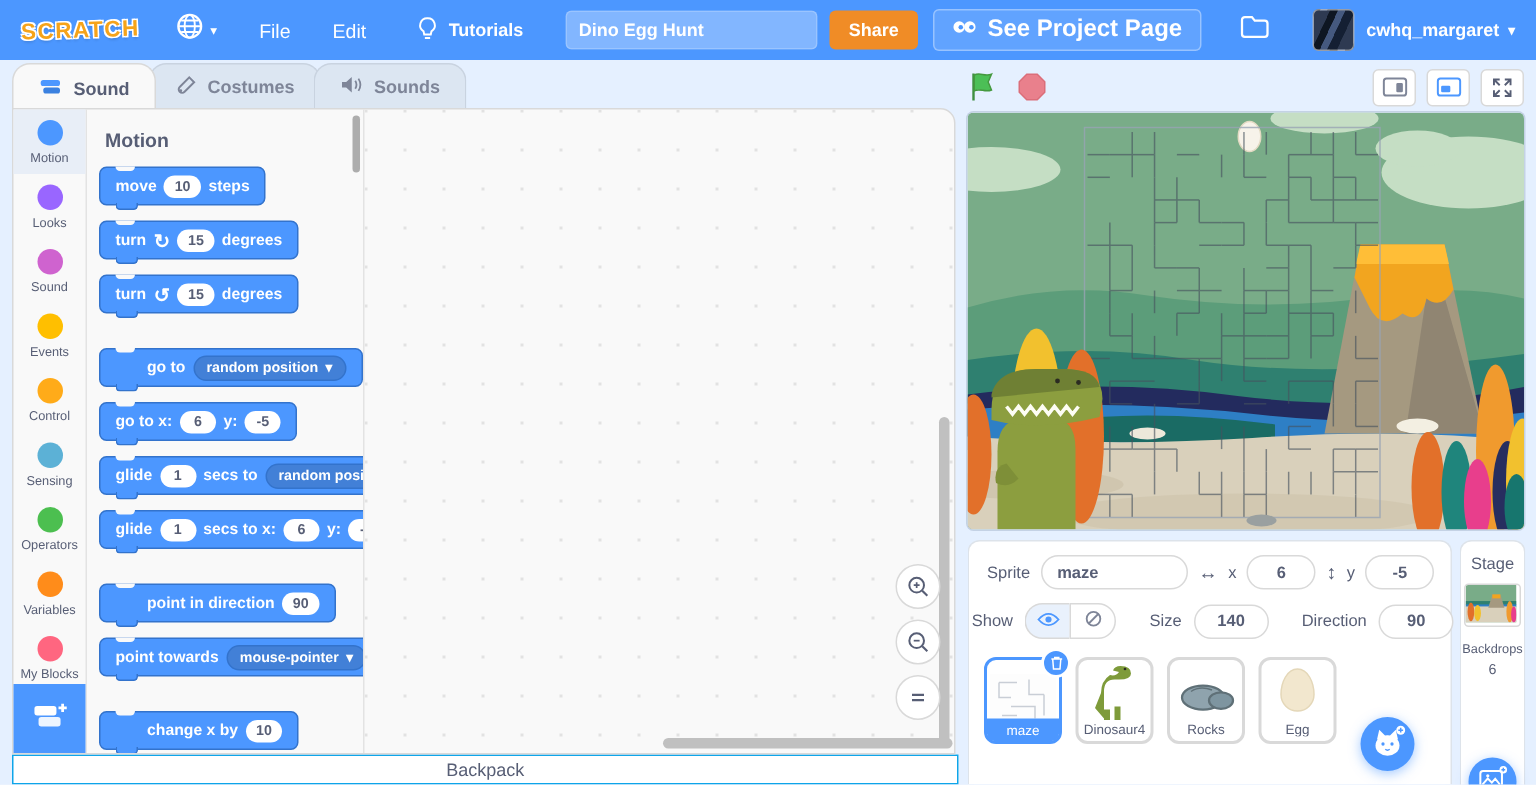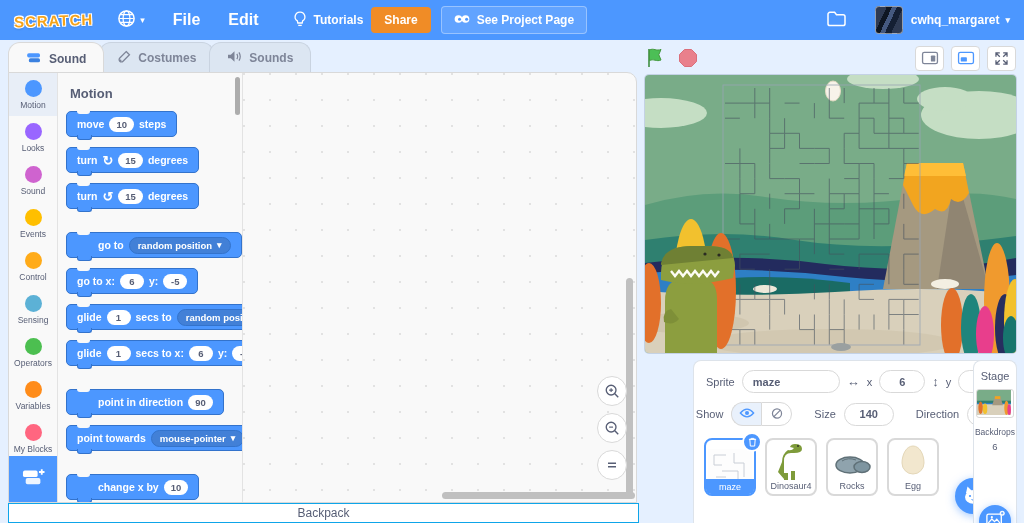--- a/index.html
+++ b/index.html
@@ -5,31 +5,31 @@
   html,body{margin:0;padding:0;width:1024px;height:523px;overflow:hidden;
     font-family:"Liberation Sans",sans-serif;background:#E5F0FF;position:relative;}
   
   .hdr{position:absolute;left:0;top:0;width:1024px;height:40px;background:#4C97FF;
     display:flex;align-items:center;color:#fff;z-index:10;}
   .logo{margin-left:14px;font-size:15px;font-weight:800;letter-spacing:1px;color:#F5A31A;
     transform:rotate(-2deg);
     text-shadow:-1px -1px 0 #fff,1px -1px 0 #fff,-1px 1px 0 #fff,1px 1px 0 #fff,0 2px 2px rgba(0,0,0,.15);}
   .globe-wrap{margin-left:24px;display:flex;align-items:center;gap:4px;cursor:pointer;}
   .caret{font-size:9px;line-height:1;}
-  .menu-item{margin-left:28px;font-size:16px;font-weight:700;cursor:pointer;}
+  .menu-item{margin-left:28px;font-size:13px;font-weight:400;cursor:pointer;}
   .tut{margin-left:34px;display:flex;align-items:center;gap:7px;font-size:12px;font-weight:700;cursor:pointer;}
   .proj-input{margin-left:28px;width:150px;height:24px;background:rgba(255,255,255,.3);
     border:1px solid rgba(255,255,255,.2);border-radius:4px;color:#fff;font-weight:700;
     font-size:12px;padding:0 8px;font-family:"Liberation Sans",sans-serif;}
   .proj-input::placeholder{color:#fff;}
   .share-btn{margin-left:8px;height:26px;background:#F08C26;border:none;border-radius:4px;
     color:#fff;font-weight:700;font-size:12px;padding:0 13px;cursor:pointer;font-family:"Liberation Sans",sans-serif;}
   .seepage-btn{margin-left:10px;height:26px;background:rgba(255,255,255,.12);
     border:1px solid rgba(255,255,255,.35);border-radius:4px;color:#fff;font-weight:700;
-    font-size:12px;display:flex;align-items:center;gap:7px;padding:0 12px;cursor:pointer;font-family:"Liberation Sans",sans-serif;}
+    font-size:16px;display:flex;align-items:center;gap:7px;padding:0 12px;cursor:pointer;font-family:"Liberation Sans",sans-serif;}
   .hspacer{flex:1;}
   .folder-btn{margin-right:28px;cursor:pointer;display:flex;}
   .avatar{width:26px;height:26px;border-radius:4px;border:1px solid rgba(255,255,255,.5);
     background:linear-gradient(115deg,#2E3A52 0 28%,#0E1622 28% 42%,#45597F 42% 55%,#141F33 55% 72%,#2E3A52 72% 100%);}
   .user{margin:0 14px 0 8px;font-size:12px;font-weight:700;display:flex;align-items:center;gap:6px;cursor:pointer;}
   
   .editor{position:absolute;left:8px;top:42px;width:629px;height:461px;}
   .tabs{position:absolute;top:0;left:0;height:31px;display:flex;z-index:2;}
   .tab{height:30px;padding:0 17px;display:flex;align-items:center;gap:7px;font-size:12px;
     font-weight:700;color:#7E8598;background:#DCE6F2;border:1px solid #C9D3E0;border-bottom:none;
@@ -78,21 +78,21 @@
     font-size:12px;color:#575E75;cursor:pointer;}
   
   .stage-ctl{position:absolute;left:645px;top:44px;width:371px;height:28px;display:flex;align-items:center;}
   .flag,.stop{margin-right:11px;cursor:pointer;display:flex;}
   .ctl-btn{width:27px;height:23px;background:#fff;border:1px solid #D9D9D9;border-radius:4px;
     display:flex;align-items:center;justify-content:center;margin-left:7px;cursor:pointer;}
   .stage-view{position:absolute;left:645px;top:75px;width:371px;height:278px;border-radius:4px;
     overflow:hidden;box-shadow:0 0 0 1px rgba(100,120,150,.25);cursor:pointer;}
   
   .sprite-pane{position:absolute;left:645px;top:360px;width:323px;height:163px;background:#fff;
-    border:1px solid #DDE3EA;border-bottom:none;border-radius:8px 8px 0 0;box-sizing:border-box;margin-left:48px;}
+    border:1px solid #DDE3EA;border-bottom:none;border-radius:8px 8px 0 0;box-sizing:border-box;}
   .sp-row{display:flex;align-items:center;font-size:11px;color:#575E75;}
   .sp-row1{padding:9px 8px 3px 12px;gap:7px;}
   .sp-row2{padding:6px 8px 4px 12px;gap:8px;justify-content:center;}
   .sp-input{height:23px;border:1px solid #D9D9D9;border-radius:12px;background:#fff;font-size:11px;
     color:#575E75;font-weight:600;font-family:"Liberation Sans",sans-serif;box-sizing:border-box;}
   .sp-name-input{width:98px;padding:0 10px;text-align:left;}
   .sp-coord{width:46px;text-align:center;}
   .sp-small{width:50px;text-align:center;}
   .dim-arrow{font-size:13px;font-weight:700;color:#575E75;}
   .seg-group{display:flex;}
@@ -141,20 +141,21 @@
   </span>
   <span class="menu-item">File</span>
   <span class="menu-item">Edit</span>
   <span class="tut">
     <span><svg width="14" height="16" viewBox="0 0 16 18">
           <path d="M8 1.2 a5.4 5.4 0 0 1 3 10 l-.5 2.4 h-5 l-.5 -2.4 a5.4 5.4 0 0 1 3 -10 z" fill="none" stroke="#fff" stroke-width="1.5"></path>
           <path d="M6 16.3 h4" stroke="#fff" stroke-width="1.5"></path>
         </svg></span>
     <span>Tutorials</span>
   </span>
+  <input class="proj-input" value="Dino Egg Hunt" style="">
   <button class="share-btn">Share</button>
   <span class="seepage-btn">
     <span><svg width="16" height="12" viewBox="0 0 18 12">
           <circle cx="5" cy="6" r="4.3" fill="#fff"></circle>
           <circle cx="13" cy="6" r="4.3" fill="#fff"></circle>
           <circle cx="6.2" cy="6.2" r="1.7" fill="#4C97FF"></circle>
           <circle cx="14.2" cy="6.2" r="1.7" fill="#4C97FF"></circle>
         </svg></span>
     <span>See Project Page</span>
   </span>

